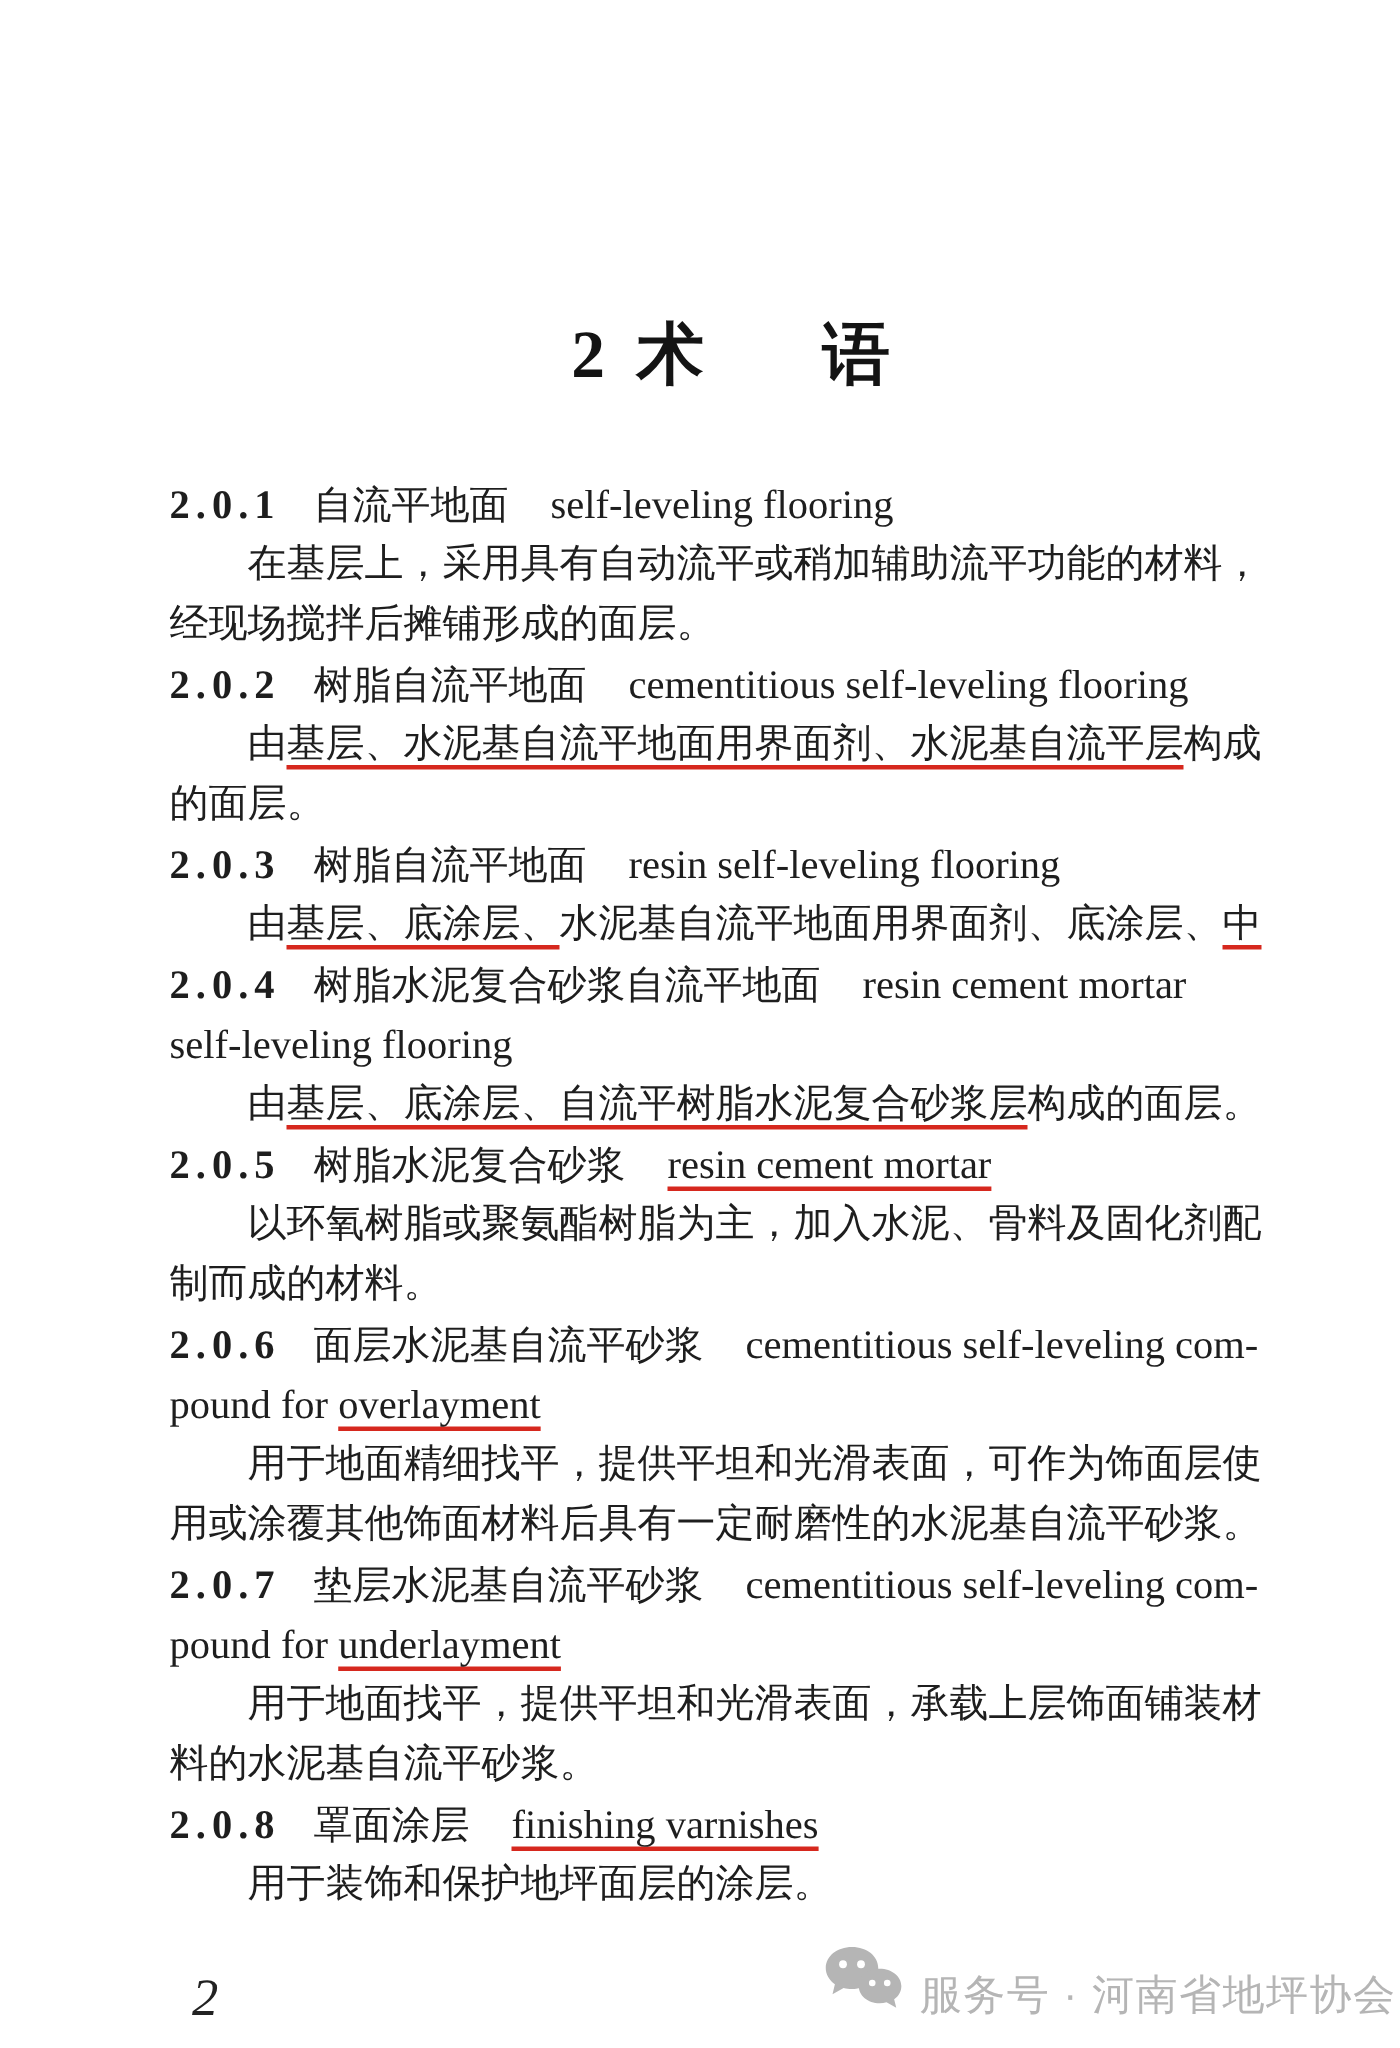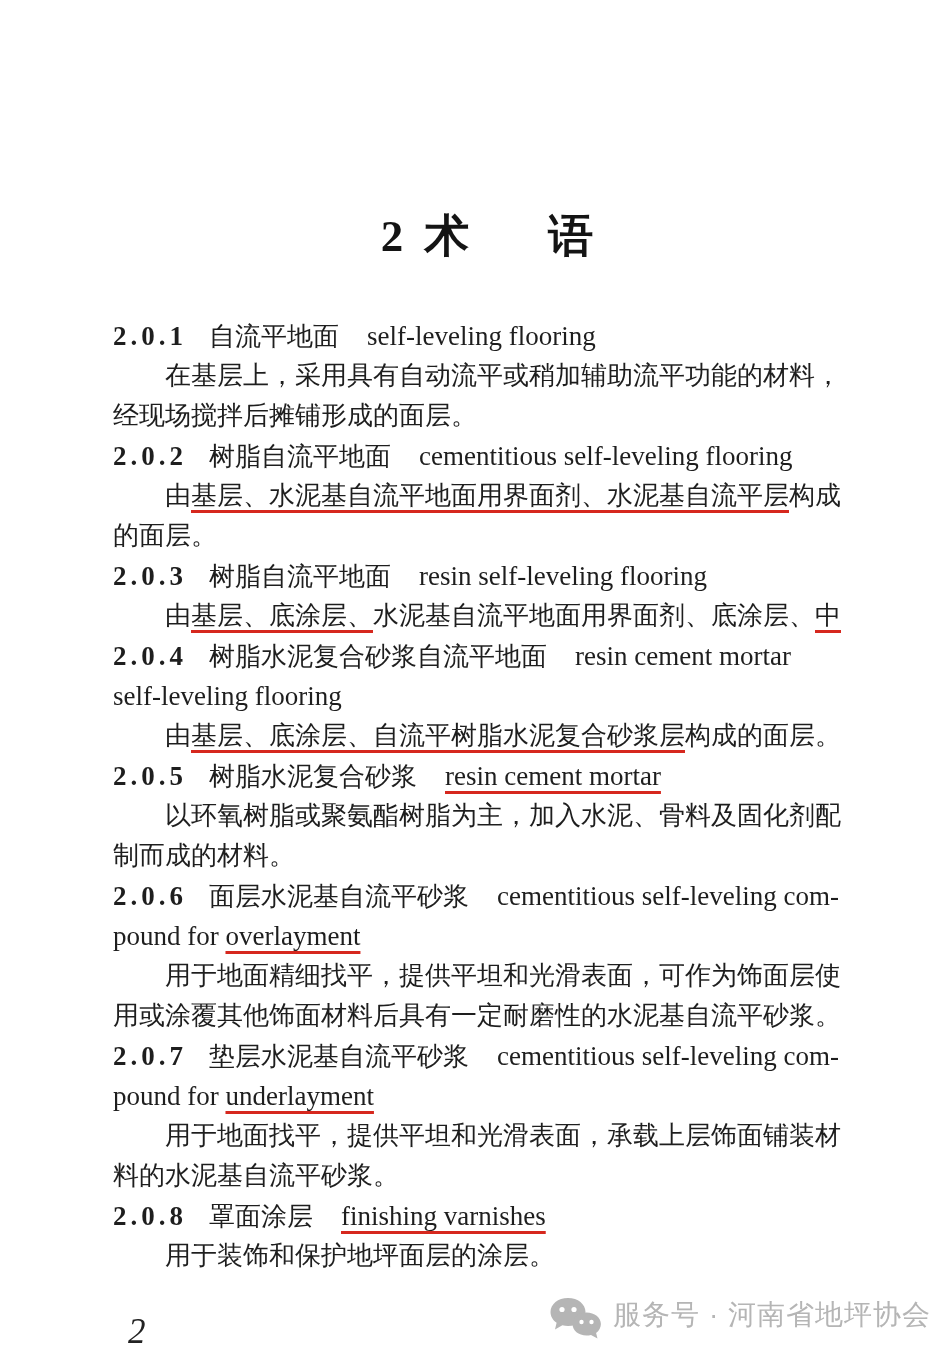--- a/index.html
+++ b/index.html
@@ -51,21 +51,21 @@
     text-underline-offset:6px;
   }
   .pageno{
     position:absolute;left:128px;top:1312px;
     font-style:italic;
     font-size:35px;
     color:#222;
   }
   .watermark{
     position:absolute;right:2px;top:1296px;
-    display:flex;align-items:flex-start;gap:9px;
+    display:flex;align-items:flex-end;gap:9px;
     color:var(--wm);
     font-family:"Liberation Sans","DejaVu Sans",sans-serif;
     font-size:28px;
     letter-spacing:1px;
   }
   .wm-icon{flex:0 0 auto;}
 </style>
 </head>
 <body>
 

